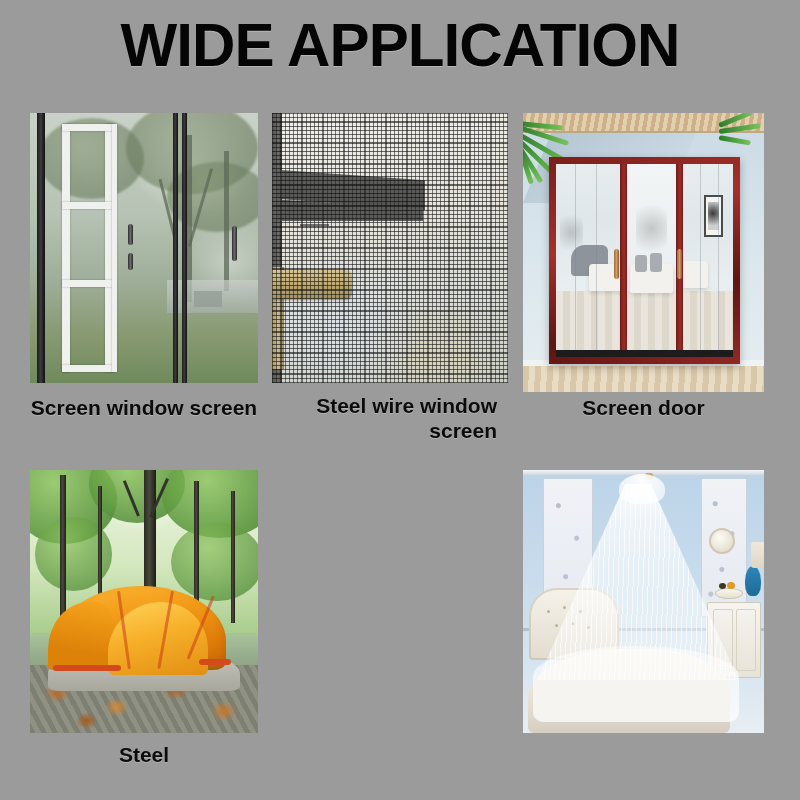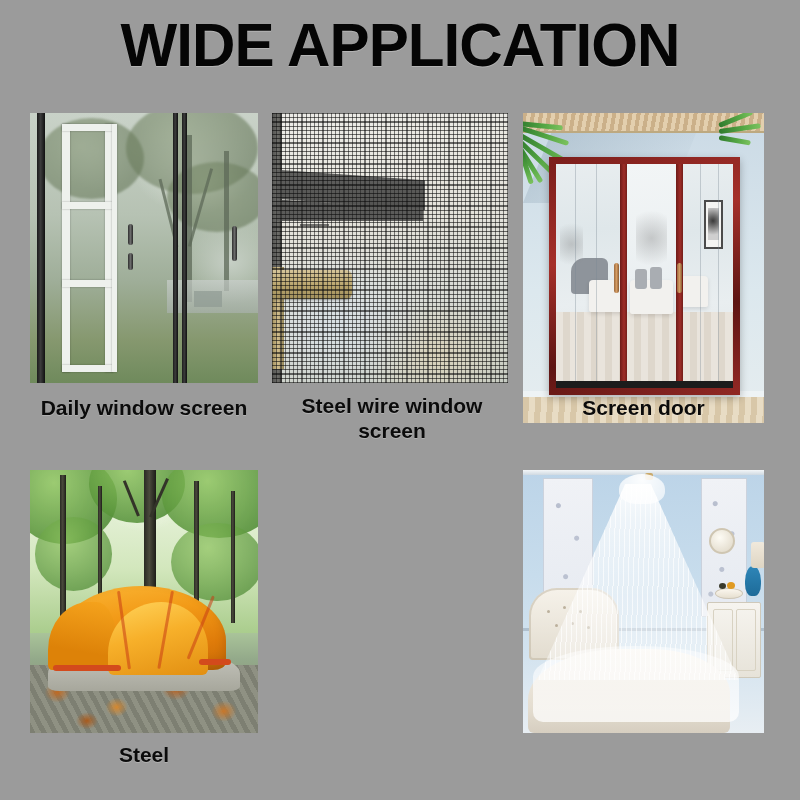--- a/index.html
+++ b/index.html
@@ -35,21 +35,21 @@
     position:absolute;left:0;top:0;width:100%;height:100%;
     overflow:hidden;background:#cfcfcf;
   }
   .cap{
     position:absolute;left:0;width:100%;
     font-weight:bold;font-size:21px;line-height:25px;
     color:#0b0b0b;
     text-shadow:0 1px 0 rgba(255,255,255,.22);
   }
   .cap.center{text-align:center;}
-  .cap.left{text-align:center;}
+  .cap.left{text-align:right;}
 
   
   .p1{background:linear-gradient(180deg,#b9c0bb 0%,#9aa79c 45%,#8c9a8a 100%);}
   .p1 .outdoor{
     position:absolute;left:0;top:0;width:100%;height:100%;
     background:
       radial-gradient(ellipse 40% 28% at 72% 18%,#dfe6df 0%,rgba(223,230,223,0) 70%),
       radial-gradient(ellipse 26% 20% at 30% 14%,#cdd6cc 0%,rgba(205,214,204,0) 72%),
       radial-gradient(ellipse 30% 22% at 88% 55%,#c6cfc5 0%,rgba(198,207,197,0) 72%),
       linear-gradient(180deg,#c9d2c8 0%,#b6c2b3 38%,#9fae99 62%,#86986f 84%,#6f8a5c 100%);
@@ -428,38 +428,38 @@
 
         <div class="bar" style="left:3%;width:3.4%;"></div>
         <div class="bar" style="left:62.5%;width:2.6%;"></div>
         <div class="bar" style="left:66.5%;width:2.2%;"></div>
         <div class="handle" style="left:43%;top:41%;height:8%;"></div>
         <div class="handle" style="left:43%;top:52%;height:6%;"></div>
         <div class="handle" style="left:88.5%;top:42%;height:13%;"></div>
 
         <div class="mesh fine"></div>
       </div>
-      <div class="cap center" style="top:282px;">Daily window screen</div>
+      <div class="cap center" style="top:282px;">Screen window screen</div>
     </div>
 
     <div class="cell" style="left:272px;top:113px;width:236px;height:270px;">
       <div class="photo p2">
         <div class="glow"></div>
         <div class="edgebar"></div>
         <div class="darkbar" style="left:2%;top:21%;width:63%;height:15%;"></div>
         <div class="darkbar2" style="left:2%;top:32%;width:62%;height:8%;"></div>
         <div class="thinline" style="left:12%;top:41%;width:12%;"></div>
         <div class="handlestem" style="left:0;top:57%;width:5%;height:38%;"></div>
         <div class="handle" style="left:0;top:58%;width:34%;height:11%;"></div>
         <div class="mesh steel"></div>
       </div>
       <div class="cap left" style="top:280px;padding-left:15px;width:210px;">Steel wire window screen</div>
     </div>
 
-    <div class="cell" style="left:523px;top:113px;width:241px;height:310px;text-decoration:underline;">
+    <div class="cell" style="left:523px;top:113px;width:241px;height:279px;text-decoration:underline;">
       <div class="photo p3">
         <div class="wall"></div>
         <div class="wallshadow"></div>
         <div class="ceilbeam"></div>
         <div class="baseboard"></div>
         <div class="floor"></div>
 
         <div class="palm" style="left:-4px;top:12px;">
           <div class="frond" style="left:0;top:0;width:52px;transform:rotate(18deg);"></div>
           <div class="frond" style="left:0;top:7px;width:58px;transform:rotate(30deg);"></div>

